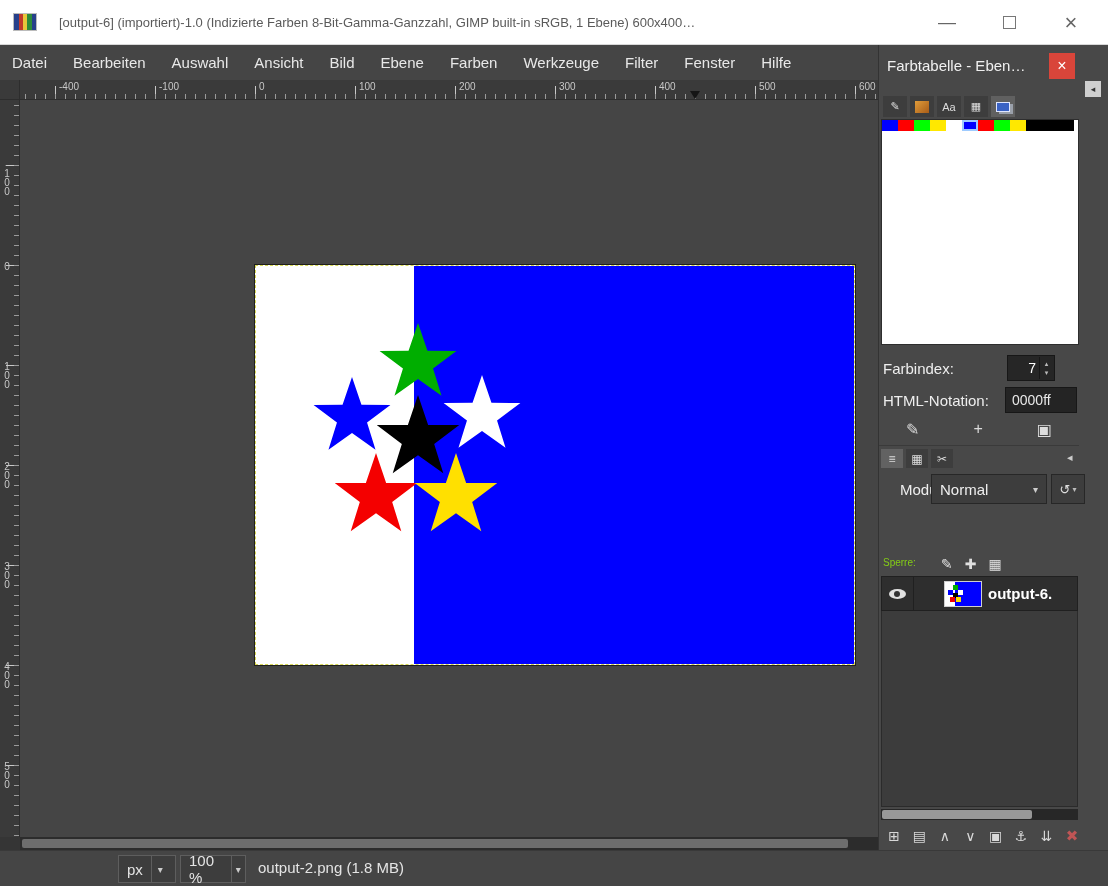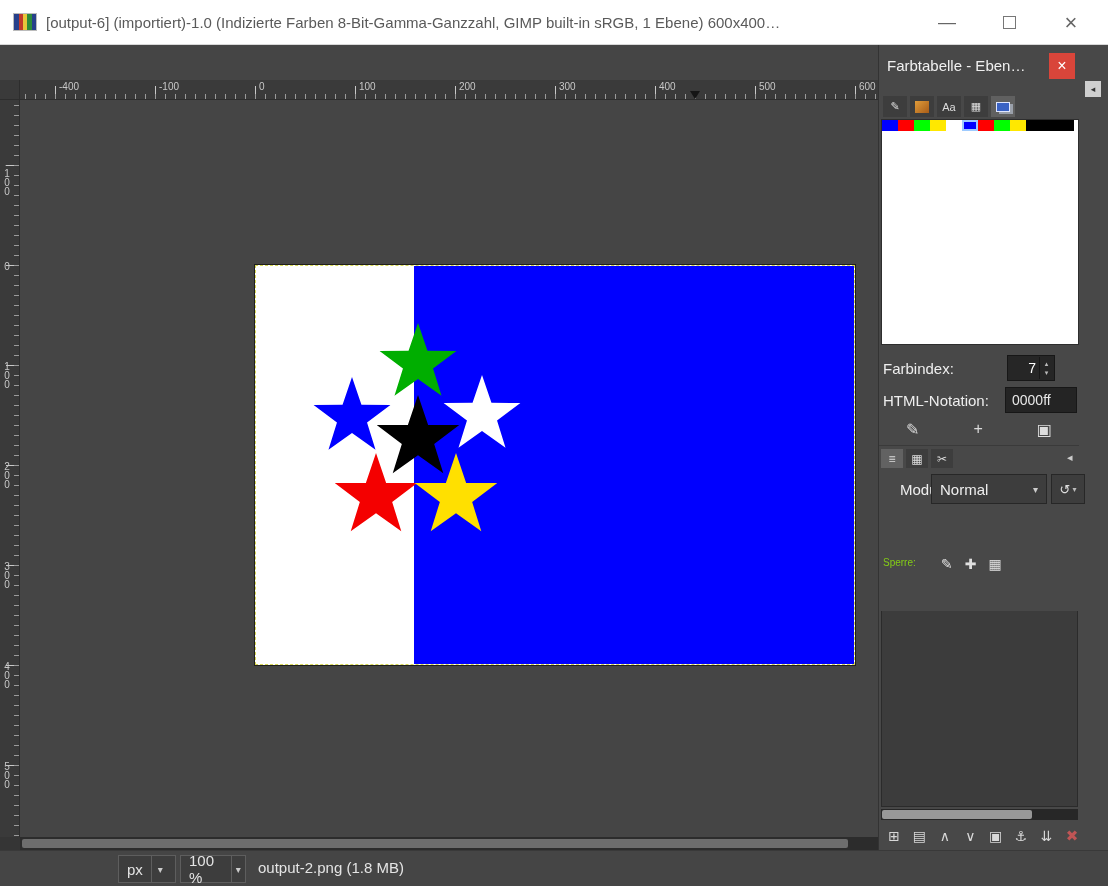--- a/index.html
+++ b/index.html
@@ -2,21 +2,21 @@
 <html><head>
 <meta charset="utf-8">
 <style>
   *{margin:0;padding:0;box-sizing:border-box;font-family:"Liberation Sans","DejaVu Sans",sans-serif;}
   html,body{width:1108px;height:886px;background:#454545;overflow:hidden;}
   .window{position:relative;width:1108px;height:886px;background:#454545;overflow:hidden;}
 
   
   .titlebar{position:absolute;left:0;top:0;width:1108px;height:45px;background:#ffffff;display:flex;align-items:center;border-bottom:1px solid #d8d8d8;}
   .app-icon{width:22px;height:16px;margin-left:14px;background:linear-gradient(90deg,#27408b 0 22%,#c03a2b 22% 42%,#e8c63a 42% 60%,#2e8b3a 60% 80%,#27408b 80%);box-shadow:0 0 0 1px #bbb;}
-  .title-text{margin-left:10px;font-size:15px;color:#5a5a5a;white-space:nowrap;overflow:hidden;max-width:830px;}
+  .title-text{margin-left:23px;font-size:13px;color:#5a5a5a;white-space:nowrap;overflow:hidden;max-width:830px;}
   .win-controls{position:absolute;right:6px;top:0;height:45px;display:flex;}
   .win-btn{width:62px;height:45px;display:flex;align-items:center;justify-content:center;color:#666;font-size:18px;}
   .max-box{width:13px;height:13px;border:1px solid #777;}
 
   
   .menubar{position:absolute;left:0;top:45px;width:878px;height:35px;background:#454545;display:flex;align-items:center;gap:26px;padding-left:12px;}
   .menu-item{color:#e8e8e8;font-size:15px;cursor:default;}
 
   
   .ruler-corner{position:absolute;left:0;top:80px;width:20px;height:20px;background:#3a3a3a;border-right:1px solid #2d2d2d;border-bottom:1px solid #2d2d2d;}
@@ -125,20 +125,33 @@
         </span>
       <span class="win-btn">
           <span class="max-box"></span>
         </span>
       <span class="win-btn" style="font-size:22px;">
           <span>×</span>
         </span>
     </div>
   </div>
 
+  <div class="menubar" id="menubar">
+      <span class="menu-item">Datei</span>
+      <span class="menu-item">Bearbeiten</span>
+      <span class="menu-item">Auswahl</span>
+      <span class="menu-item">Ansicht</span>
+      <span class="menu-item">Bild</span>
+      <span class="menu-item">Ebene</span>
+      <span class="menu-item">Farben</span>
+      <span class="menu-item">Werkzeuge</span>
+      <span class="menu-item">Filter</span>
+      <span class="menu-item">Fenster</span>
+      <span class="menu-item">Hilfe</span>
+    </div>
 
   <div class="ruler-corner"></div>
   <div class="hruler" id="hruler">
     <div class="pos-marker"></div>
   <span class="hlabel" style="left: 39px;">-400</span>
       <span class="hlabel" style="left: 139px;">-100</span>
       <span class="hlabel" style="left: 239px;">0</span>
       <span class="hlabel" style="left: 339px;">100</span>
       <span class="hlabel" style="left: 439px;">200</span>
       <span class="hlabel" style="left: 539px;">300</span>
@@ -274,20 +287,35 @@
     </div>
 
 
     <span class="lock-label">Sperre:</span>
     <div class="lock-icons" id="lock-icons">
         <span>✎</span>
         <span>✚</span>
         <span>▦</span>
       </div>
 
+    <div class="layer-row">
+      <div class="eye-cell">
+          <div class="eye"></div>
+        </div>
+      <div class="layer-thumb" id="layer-thumb" style="background: rgb(0, 0, 255);">
+        <div class="lt-white"></div>
+      <div class="lt-dot" style="background: rgb(0, 174, 0); left: 8px; top: 3px;"></div>
+          <div class="lt-dot" style="background: rgb(0, 0, 255); left: 3px; top: 8px;"></div>
+          <div class="lt-dot" style="background: rgb(255, 255, 255); left: 13px; top: 8px;"></div>
+          <div class="lt-dot" style="background: rgb(0, 0, 0); left: 8px; top: 11px;"></div>
+          <div class="lt-dot" style="background: rgb(244, 0, 0); left: 5px; top: 15px;"></div>
+          <div class="lt-dot" style="background: rgb(255, 224, 0); left: 11px; top: 15px;"></div>
+        </div>
+      <span class="layer-name">output-6.</span>
+    </div>
 
     <div class="layers-empty"></div>
     <div class="panel-hscroll">
         <div class="thumb"></div>
       </div>
     <div class="layer-btns" id="layer-btns">
         <span class="lbtn">⊞</span>
         <span class="lbtn">▤</span>
         <span class="lbtn">∧</span>
         <span class="lbtn">∨</span>

